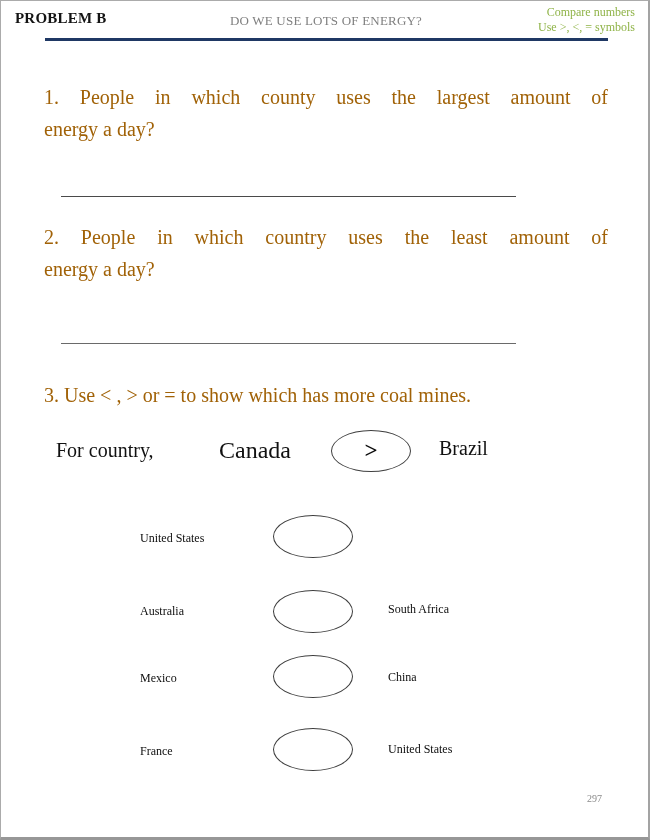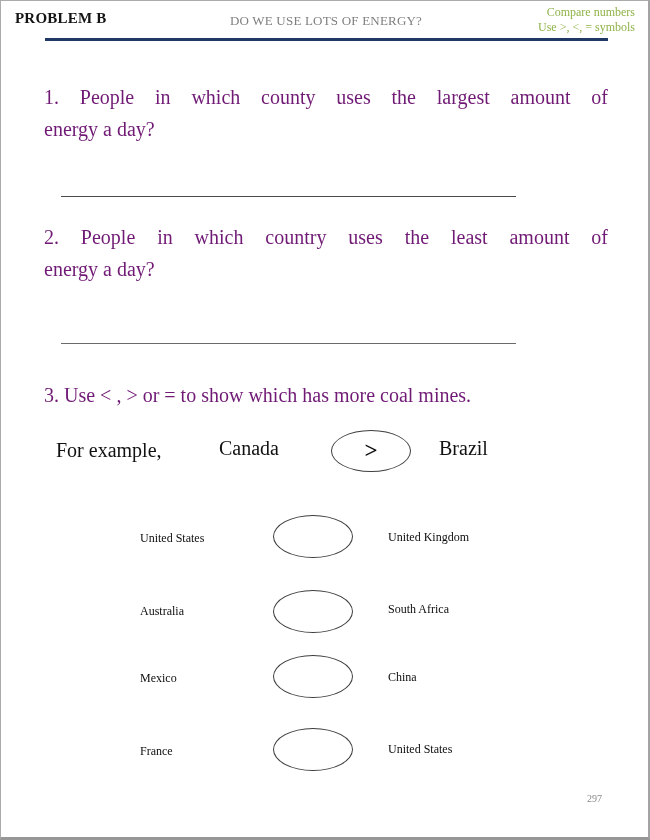--- a/index.html
+++ b/index.html
@@ -17,35 +17,35 @@
   }
   .abs{position:absolute;}
 
   
   .problem-label{left:14px;top:9px;font-size:15px;font-weight:700;color:#141414;letter-spacing:.2px;}
   .doc-title{left:0;top:12px;width:650px;text-align:center;font-size:13px;color:#7f7f7f;letter-spacing:.2px;}
   .hint{right:13px;top:4px;text-align:right;font-size:12px;line-height:14.5px;color:#8fb347;}
   .header-rule{left:44px;top:37px;width:563px;height:3.2px;background:#1f3864;}
 
   
-  .qline{font-size:20px;line-height:24px;color:#701a75;}
+  .qline{font-size:20px;line-height:24px;color:#a16207;}
   .just{width:564px;text-align:justify;text-align-last:justify;}
   .q1l1{left:43px;top:84px;}
   .q1l2{left:43px;top:116px;}
   .q2l1{left:43px;top:224px;}
   .q2l2{left:43px;top:256px;}
   .q3p{left:43px;top:382px;}
 
   .answer-line{left:60px;width:455px;height:0;border-top:1.4px solid #4a4a4a;}
   .al1{top:195px;}
   .al2{top:342px;border-top-color:#6a6a6a;}
 
   
   .ex-label{left:55px;top:438px;font-size:20px;}
-  .ex-left{left:218px;top:436px;font-size:20px;}
+  .ex-left{left:218px;top:436px;font-size:24px;}
   .ex-right{left:438px;top:436px;font-size:20px;}
   .oval{
     box-sizing:border-box;
     width:80px;height:43px;
     border:1.5px solid #3f3f3f;
     border-radius:50%;
     display:flex;align-items:center;justify-content:center;
     background:#fff;
   }
   .ex-oval{left:330px;top:429px;height:42px;}
@@ -79,32 +79,31 @@
   <div class="abs qline just q1l1">1. People in which county uses the largest amount of</div>
   <div class="abs qline q1l2">energy a day?</div>
   <div class="abs answer-line al1"></div>
 
   <div class="abs qline just q2l1">2. People in which country uses the least amount of</div>
   <div class="abs qline q2l2">energy a day?</div>
   <div class="abs answer-line al2"></div>
 
   <div class="abs qline q3p">3. Use &lt; , &gt; or = to show which has more coal mines.</div>
 
-  <div class="abs ex-label">For example,</div>
+  <div class="abs ex-label">For country,</div>
   <div class="abs ex-left">Canada</div>
   <div class="abs oval ex-oval">
     <span class="ex-sym">&gt;</span>
   </div>
   <div class="abs ex-right">Brazil</div>
 
   <div class="abs country left-col r1l">United States</div>
   <div class="abs oval oval-col r1o">
     <span class="ex-sym"></span>
   </div>
-  <div class="abs country right-col r1r">United Kingdom</div>
 
   <div class="abs country left-col r2l">Australia</div>
   <div class="abs oval oval-col r2o">
     <span class="ex-sym"></span>
   </div>
   <div class="abs country right-col r2r">South Africa</div>
 
   <div class="abs country left-col r3l">Mexico</div>
   <div class="abs oval oval-col r3o">
     <span class="ex-sym"></span>

